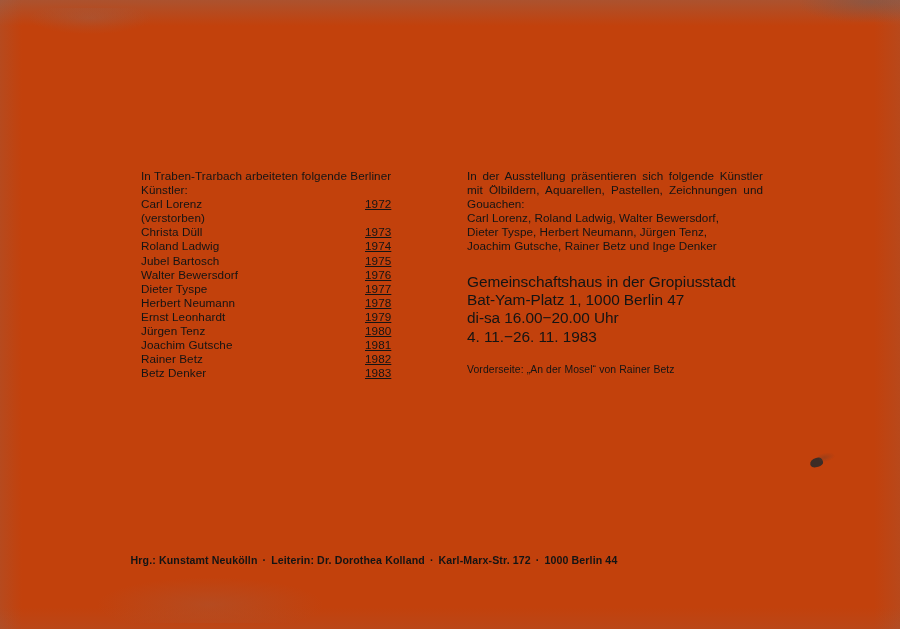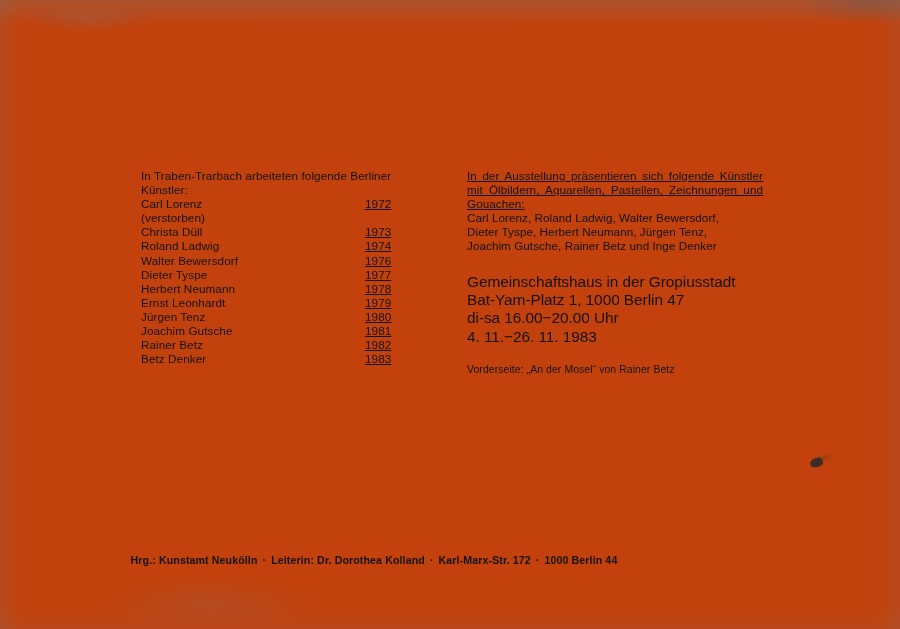--- a/index.html
+++ b/index.html
@@ -133,21 +133,20 @@
     text-decoration: underline;
   }
 
   
   .para-justified {
     font-size: 11.7px;
     line-height: 14.1px;
     text-align: justify;
     text-justify: inter-word;
     letter-spacing: 0.05px;
-    text-decoration: underline;
   }
   .para-plain {
     font-size: 11.7px;
     line-height: 14.1px;
     letter-spacing: 0.05px;
   }
   .para-plain div {
     white-space: nowrap;
   }
 
@@ -220,20 +219,24 @@
       <div class="roster-row">
         <span class="roster-name">Christa Düll</span>
         <span class="roster-year">1973</span>
       </div>
 
       <div class="roster-row">
         <span class="roster-name">Roland Ladwig</span>
         <span class="roster-year">1974</span>
       </div>
 
+      <div class="roster-row">
+        <span class="roster-name">Jubel Bartosch</span>
+        <span class="roster-year">1975</span>
+      </div>
 
       <div class="roster-row">
         <span class="roster-name">Walter Bewersdorf</span>
         <span class="roster-year">1976</span>
       </div>
 
       <div class="roster-row">
         <span class="roster-name">Dieter Tyspe</span>
         <span class="roster-year">1977</span>
       </div>

